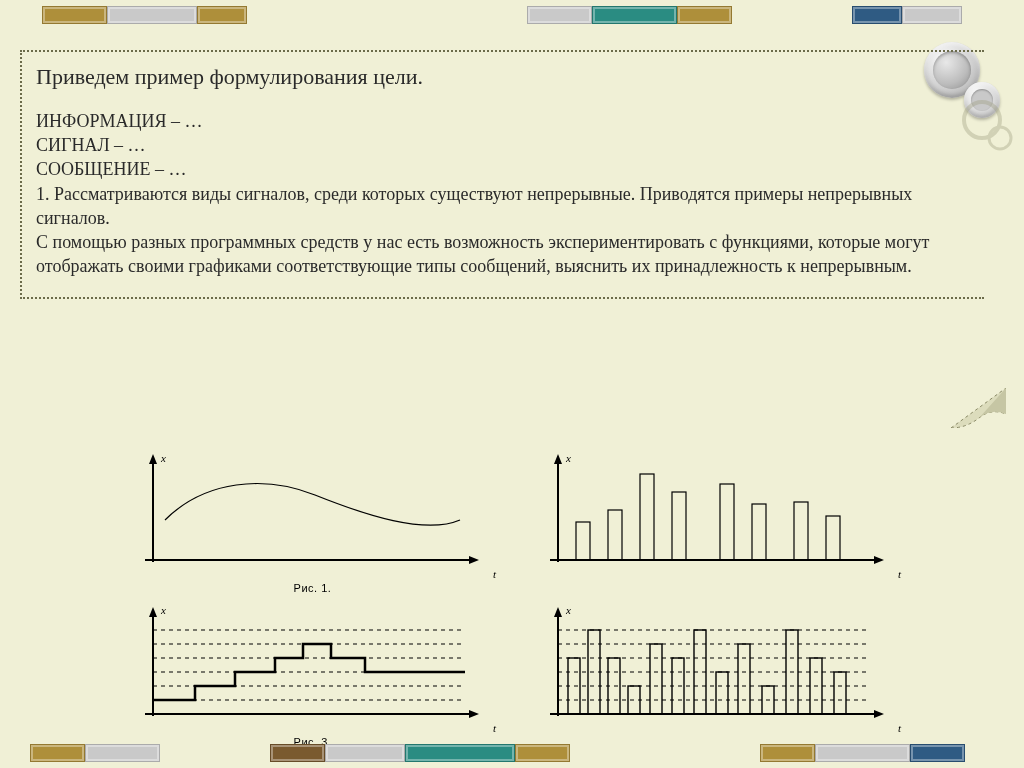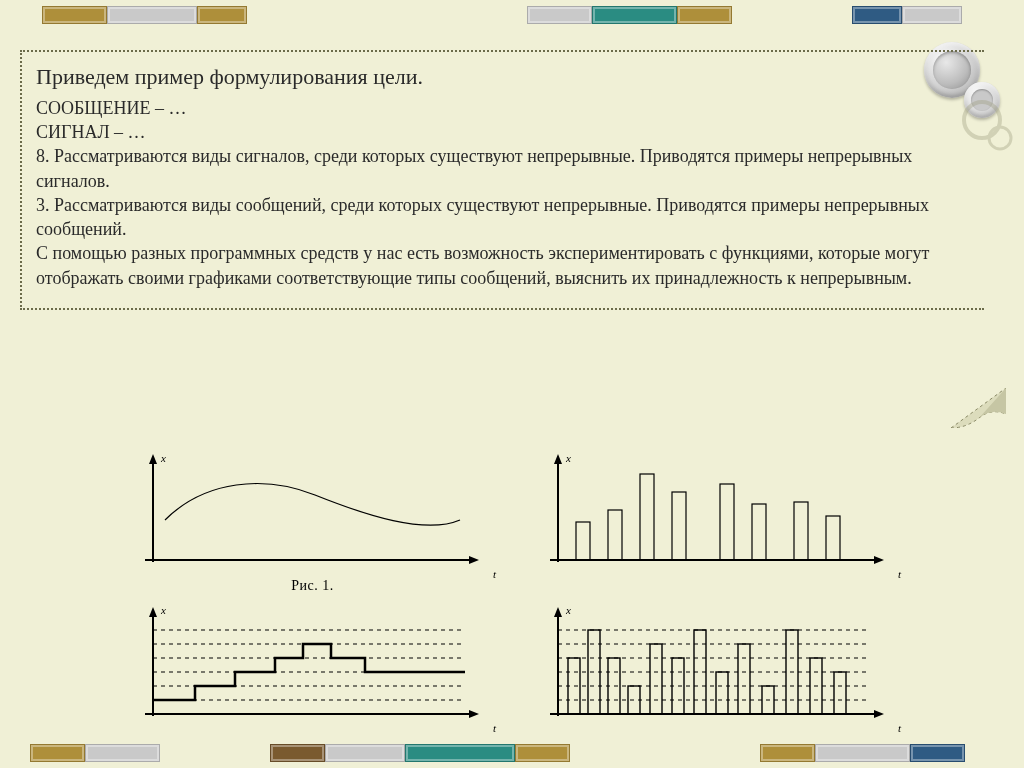--- a/index.html
+++ b/index.html
@@ -45,21 +45,21 @@
     right: 40px;
     padding: 10px 14px 18px 14px;
     border: 2px dotted #6b6b4a;
     border-right: none;
     font-size: 18px;
     line-height: 1.35;
     color: #2a2a2a;
   }
   .text-box .title {
     font-size: 22px;
-    margin-bottom: 4px;
+    margin-bottom: 17px;
   }
   .text-box p { margin: 0; }
 
   
   .curl {
     position: absolute;
     top: 388px;
     right: 18px;
     width: 55px;
     height: 40px;
@@ -113,22 +113,22 @@
   }
   .chart {
     position: relative;
   }
   .chart svg { display:block; }
   .caption {
     position:absolute;
     bottom: -4px;
     width:100%;
     text-align:center;
-    font-size: 14px;
-    font-family: Liberation Serif, serif;
+    font-size: 11px;
+    font-family: Liberation Sans, sans-serif;
     letter-spacing: .5px;
   }
 
 </style>
 </head>
 <body>
 
 <div class="bar-strip top">
   <div class="seg spacer" style="width:42px"></div>
   <div class="seg gold" style="width:65px"></div>
@@ -151,24 +151,24 @@
 </div>
 <div class="bearing-shadow1">
   <svg viewBox="0 0 60 55">
       <circle cx="22" cy="20" r="18" fill="none" stroke="#9a9a7a" stroke-width="4"></circle>
       <circle cx="40" cy="38" r="11" fill="none" stroke="#9a9a7a" stroke-width="3"></circle>
     </svg>
 </div>
 
 <div class="text-box">
   <p class="title">Приведем пример формулирования цели.</p>
+  <p>ИНФОРМАЦИЯ – …</p>
+  <p>СИГНАЛ – …</p>
   <p>СООБЩЕНИЕ – …</p>
-  <p>СИГНАЛ – …</p>
-  <p>8. Рассматриваются виды сигналов, среди которых существуют непрерывные. Приводятся примеры непрерывных сигналов.</p>
-  <p>3. Рассматриваются виды сообщений, среди которых существуют непрерывные. Приводятся примеры непрерывных сообщений.</p>
+  <p>1. Рассматриваются виды сигналов, среди которых существуют непрерывные. Приводятся примеры непрерывных сигналов.</p>
   <p>С помощью разных программных средств у нас есть возможность экспериментировать с функциями, которые могут отображать своими графиками соответствующие типы сообщений, выяснить их принадлежность к непрерывным.</p>
 </div>
 
 <div class="curl">
   <svg viewBox="0 0 55 40">
     <path d="M0 40 L55 0 L55 26 Q40 20 28 30 Q15 40 0 40 Z" fill="#dcdcbc" stroke="#8a8a66" stroke-width="1" stroke-dasharray="3 3"></path>
     <path d="M55 0 L55 26 Q40 20 28 30 L55 0 Z" fill="#c6c6a4"></path>
   </svg>
 </div>
 
@@ -219,20 +219,21 @@
         <line x1="28" y1="96" x2="340" y2="96"></line>
       </g>
       <line x1="28" y1="8" x2="28" y2="112" stroke="#000" stroke-width="2"></line>
       <polygon points="28,3 24,13 32,13" fill="#000"></polygon>
       <line x1="20" y1="110" x2="348" y2="110" stroke="#000" stroke-width="2"></line>
       <polygon points="354,110 344,106 344,114" fill="#000"></polygon>
       <path d="M28 96 L70 96 L70 82 L110 82 L110 68 L150 68 L150 54 L178 54 L178 40 L206 40 L206 54 L240 54 L240 68 L340 68" fill="none" stroke="#000" stroke-width="2.5"></path>
     </svg>
     <span style="position:absolute;top:0px;left:36px;font-size:11px;font-style:italic">x</span>
     <span style="position:absolute;bottom:10px;right:4px;font-size:11px;font-style:italic">t</span>
+    <div class="caption">Рис. 3.</div>
   </div>
 
   <div class="chart">
     <svg width="360" height="130" viewBox="0 0 360 130">
       <g stroke="#000" stroke-width="1" stroke-dasharray="4 4">
         <line x1="28" y1="26" x2="340" y2="26"></line>
         <line x1="28" y1="40" x2="340" y2="40"></line>
         <line x1="28" y1="54" x2="340" y2="54"></line>
         <line x1="28" y1="68" x2="340" y2="68"></line>
         <line x1="28" y1="82" x2="340" y2="82"></line>

